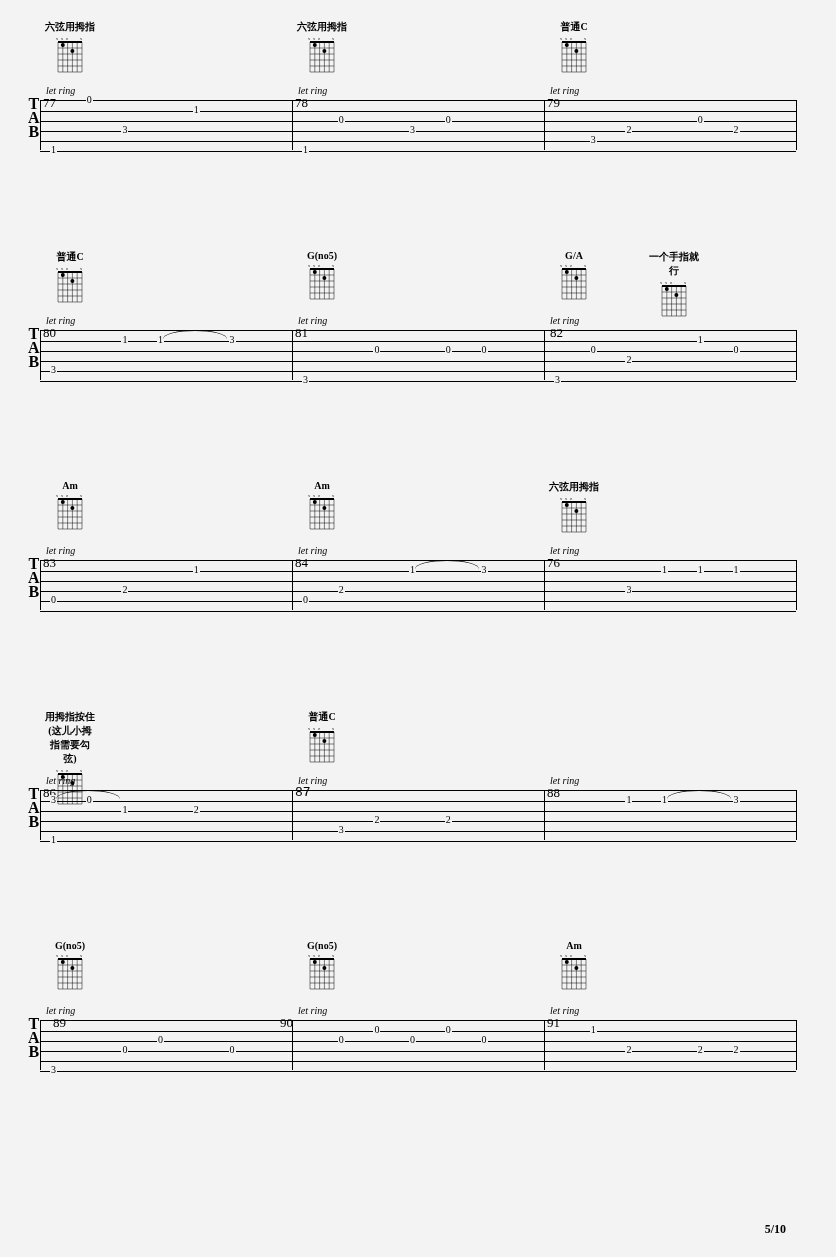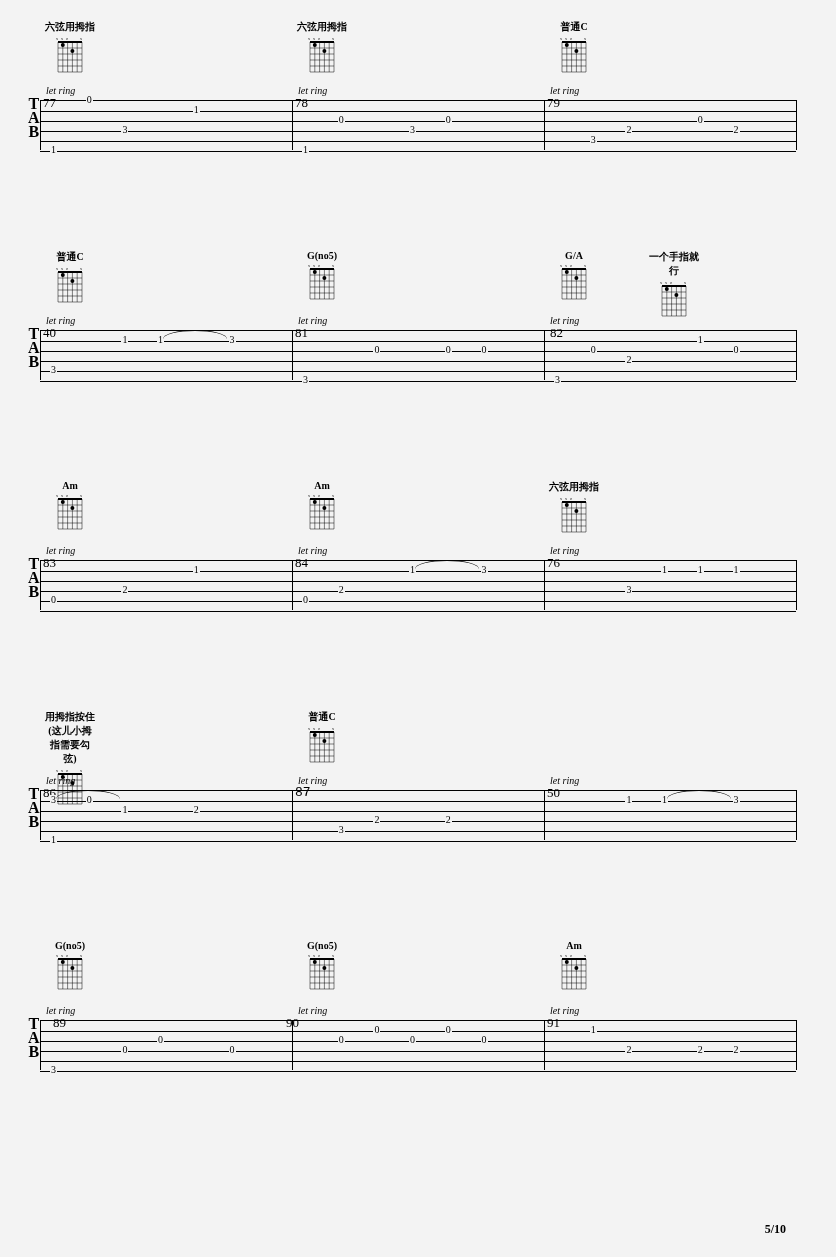--- a/index.html
+++ b/index.html
@@ -181,21 +181,21 @@
                 <text x="7" y="4">x</text>
                 <text x="12" y="4">o</text>
                 <text x="26" y="4">x</text>
               </g>
               <circle cx="8.8" cy="9" r="2" fill="#000"></circle>
               <circle cx="18.4" cy="15" r="2" fill="#000"></circle>
             </svg>
           </div>
         </div>
         <div class="letring" style="left: 6px;">let ring</div>
-        <div class="mnum" style="left: 3px;">40</div>
+        <div class="mnum" style="left: 3px;">80</div>
         <div class="note s5" style="left: 10px;">3</div>
         <div class="note s2" style="left: 81.4px;">1</div>
         <div class="note s2" style="left: 117.1px;">1</div>
         <div class="tie" style="left: 123.1px; width: 64.26px; top: 45px;"></div>
         <div class="note s2" style="left: 188.5px;">3</div>
         <div class="chordbox" style="left: 257px;">
           <div class="cname">G(no5)</div>
           <div class="cdiag">
             <svg width="32" height="38" viewBox="0 0 32 38">
               <g stroke="#000" stroke-width="0.5" fill="none">
@@ -490,21 +490,21 @@
               <circle cx="18.4" cy="15" r="2" fill="#000"></circle>
             </svg>
           </div>
         </div>
         <div class="letring" style="left: 258px;">let ring</div>
         <div class="mnum" style="left: 255px; font-family: Liberation Mono, monospace;">87</div>
         <div class="note s5" style="left: 297.7px;">3</div>
         <div class="note s4" style="left: 333.4px;">2</div>
         <div class="note s4" style="left: 404.8px;">2</div>
         <div class="letring" style="left: 510px;">let ring</div>
-        <div class="mnum" style="left: 507px;">50</div>
+        <div class="mnum" style="left: 507px;">88</div>
         <div class="note s2" style="left: 585.4px;">1</div>
         <div class="note s2" style="left: 621.1px;">1</div>
         <div class="tie" style="left: 627.1px; width: 64.26px; top: 45px;"></div>
         <div class="note s2" style="left: 692.5px;">3</div>
       </div>
       <div class="tabline" style="top: 975px;">
         <div class="staff">
           <div class="sl3"></div>
           <div class="sl4"></div>
         </div>
@@ -573,21 +573,21 @@
                 <text x="7" y="4">x</text>
                 <text x="12" y="4">o</text>
                 <text x="26" y="4">x</text>
               </g>
               <circle cx="8.8" cy="9" r="2" fill="#000"></circle>
               <circle cx="18.4" cy="15" r="2" fill="#000"></circle>
             </svg>
           </div>
         </div>
         <div class="letring" style="left: 258px;">let ring</div>
-        <div class="mnum" style="left: 246px;">90</div>
+        <div class="mnum" style="left: 240px;">90</div>
         <div class="note s3" style="left: 297.7px;">0</div>
         <div class="note s2" style="left: 333.4px;">0</div>
         <div class="note s3" style="left: 369.1px;">0</div>
         <div class="note s2" style="left: 404.8px;">0</div>
         <div class="note s3" style="left: 440.5px;">0</div>
         <div class="chordbox" style="left: 509px;">
           <div class="cname">Am</div>
           <div class="cdiag">
             <svg width="32" height="38" viewBox="0 0 32 38">
               <g stroke="#000" stroke-width="0.5" fill="none">

